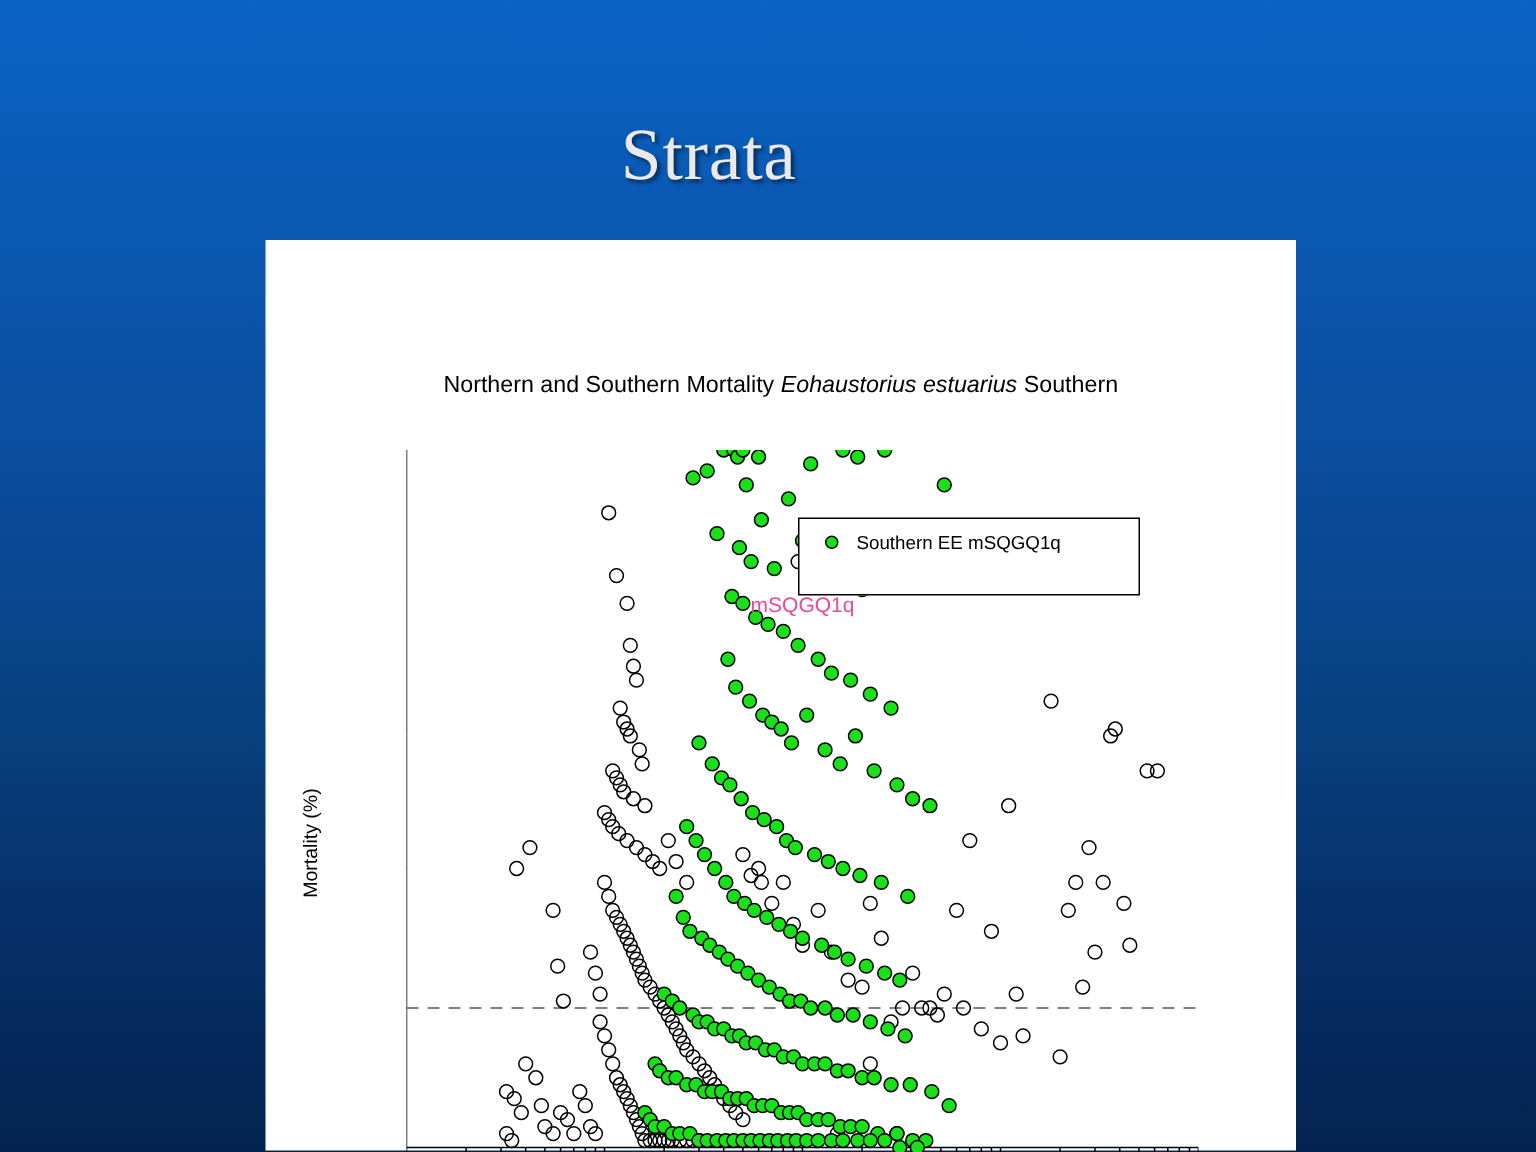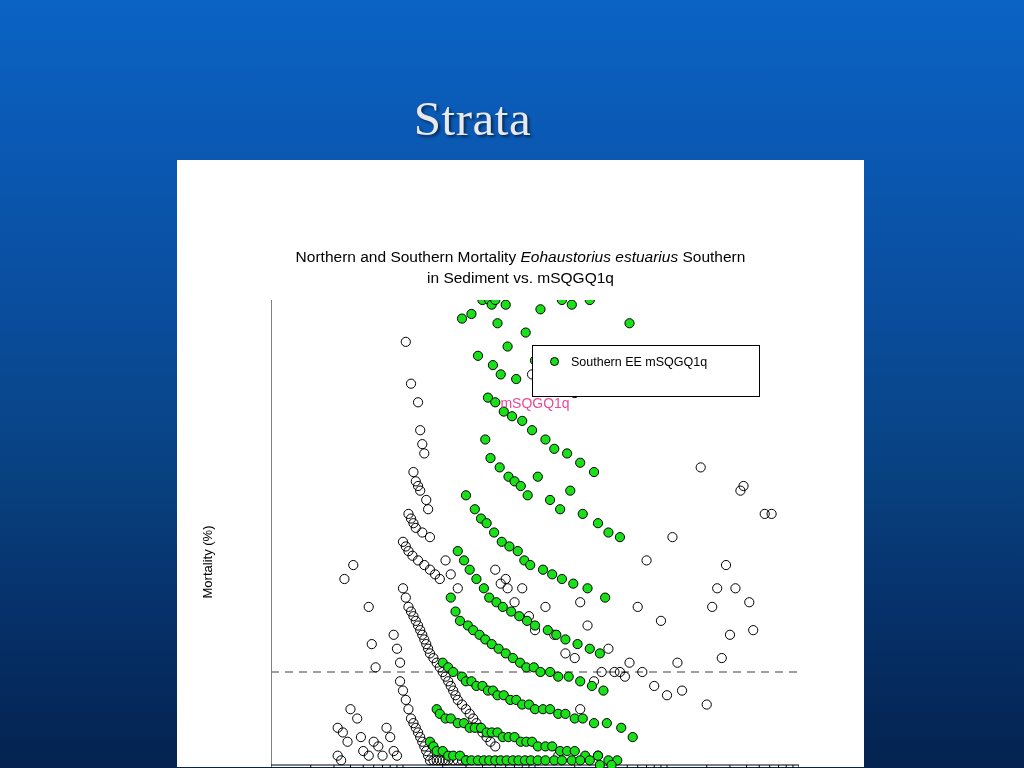--- a/index.html
+++ b/index.html
@@ -13,21 +13,21 @@
     font-family: "Liberation Sans", sans-serif;
     background: linear-gradient(180deg, #0b63c4 0%, #0a57b0 22%, #0a4c9b 42%, #084180 62%, #063069 80%, #042350 100%);
   }
   .slide {
     position: relative;
     width: 1024px;
     height: 768px;
   }
   .slide-title {
     position: absolute;
-    top: 90px;
+    top: 74px;
     left: 0;
     width: 945px;
     text-align: center;
     font-family: "Liberation Serif", serif;
     font-size: 49px;
     color: #e9e9ec;
     text-shadow: 2px 2px 3px rgba(0,0,0,0.55);
     letter-spacing: 0.5px;
   }
   .chart-panel {
@@ -125,21 +125,20 @@
 <body>
 
 <div class="slide">
 
   <div class="slide-title">Strata</div>
 
   <div class="chart-panel">
 
     <div class="chart-title">
       <span>Northern and Southern Mortality </span><span class="it">Eohaustorius estuarius</span><span> Southern</span><br>
-      <span>in Sediment vs. mSQGQ1q</span>
     </div>
 
     <div class="plot-area">
       <svg class="axes" viewBox="0 0 528 525" width="528" height="525">
         <g id="plot-canvas">
             <line x1="0" y1="465" x2="528" y2="465" stroke="#000" stroke-width="1"></line>
             <line x1="0" y1="0" x2="0" y2="465" stroke="#000" stroke-width="1"></line>
             <line x1="0" y1="465" x2="-6" y2="465" stroke="#000" stroke-width="1"></line>
             <text x="-10" y="469" text-anchor="end" font-size="12" font-family="Liberation Sans, sans-serif" fill="#000">0</text>
             <line x1="0" y1="372" x2="-6" y2="372" stroke="#000" stroke-width="1"></line>

